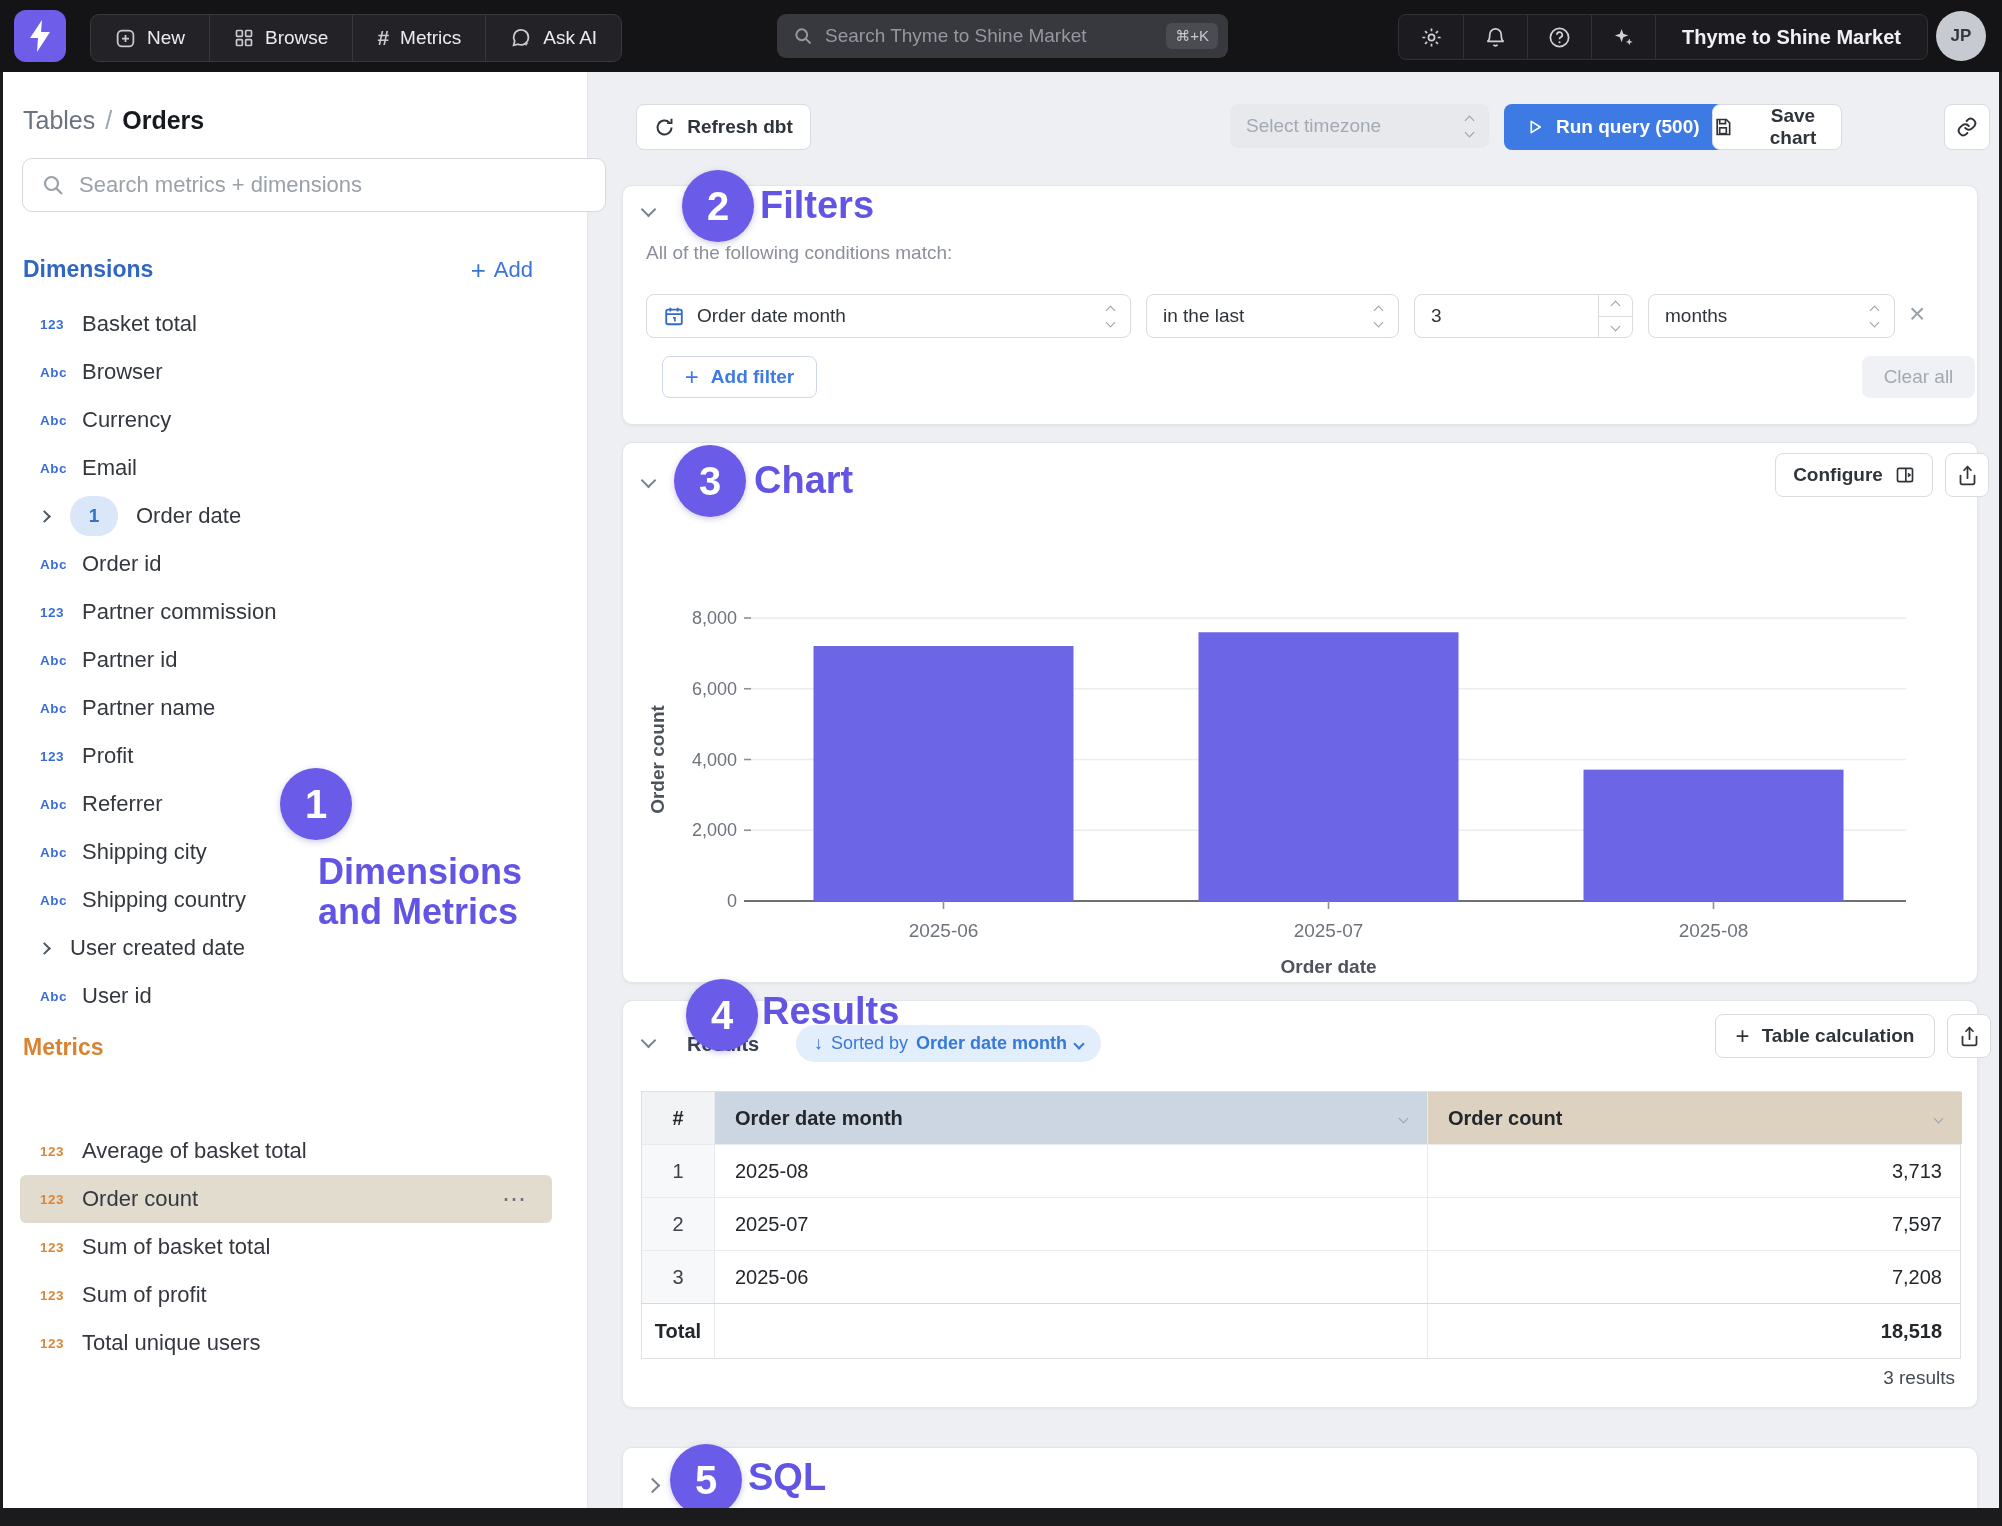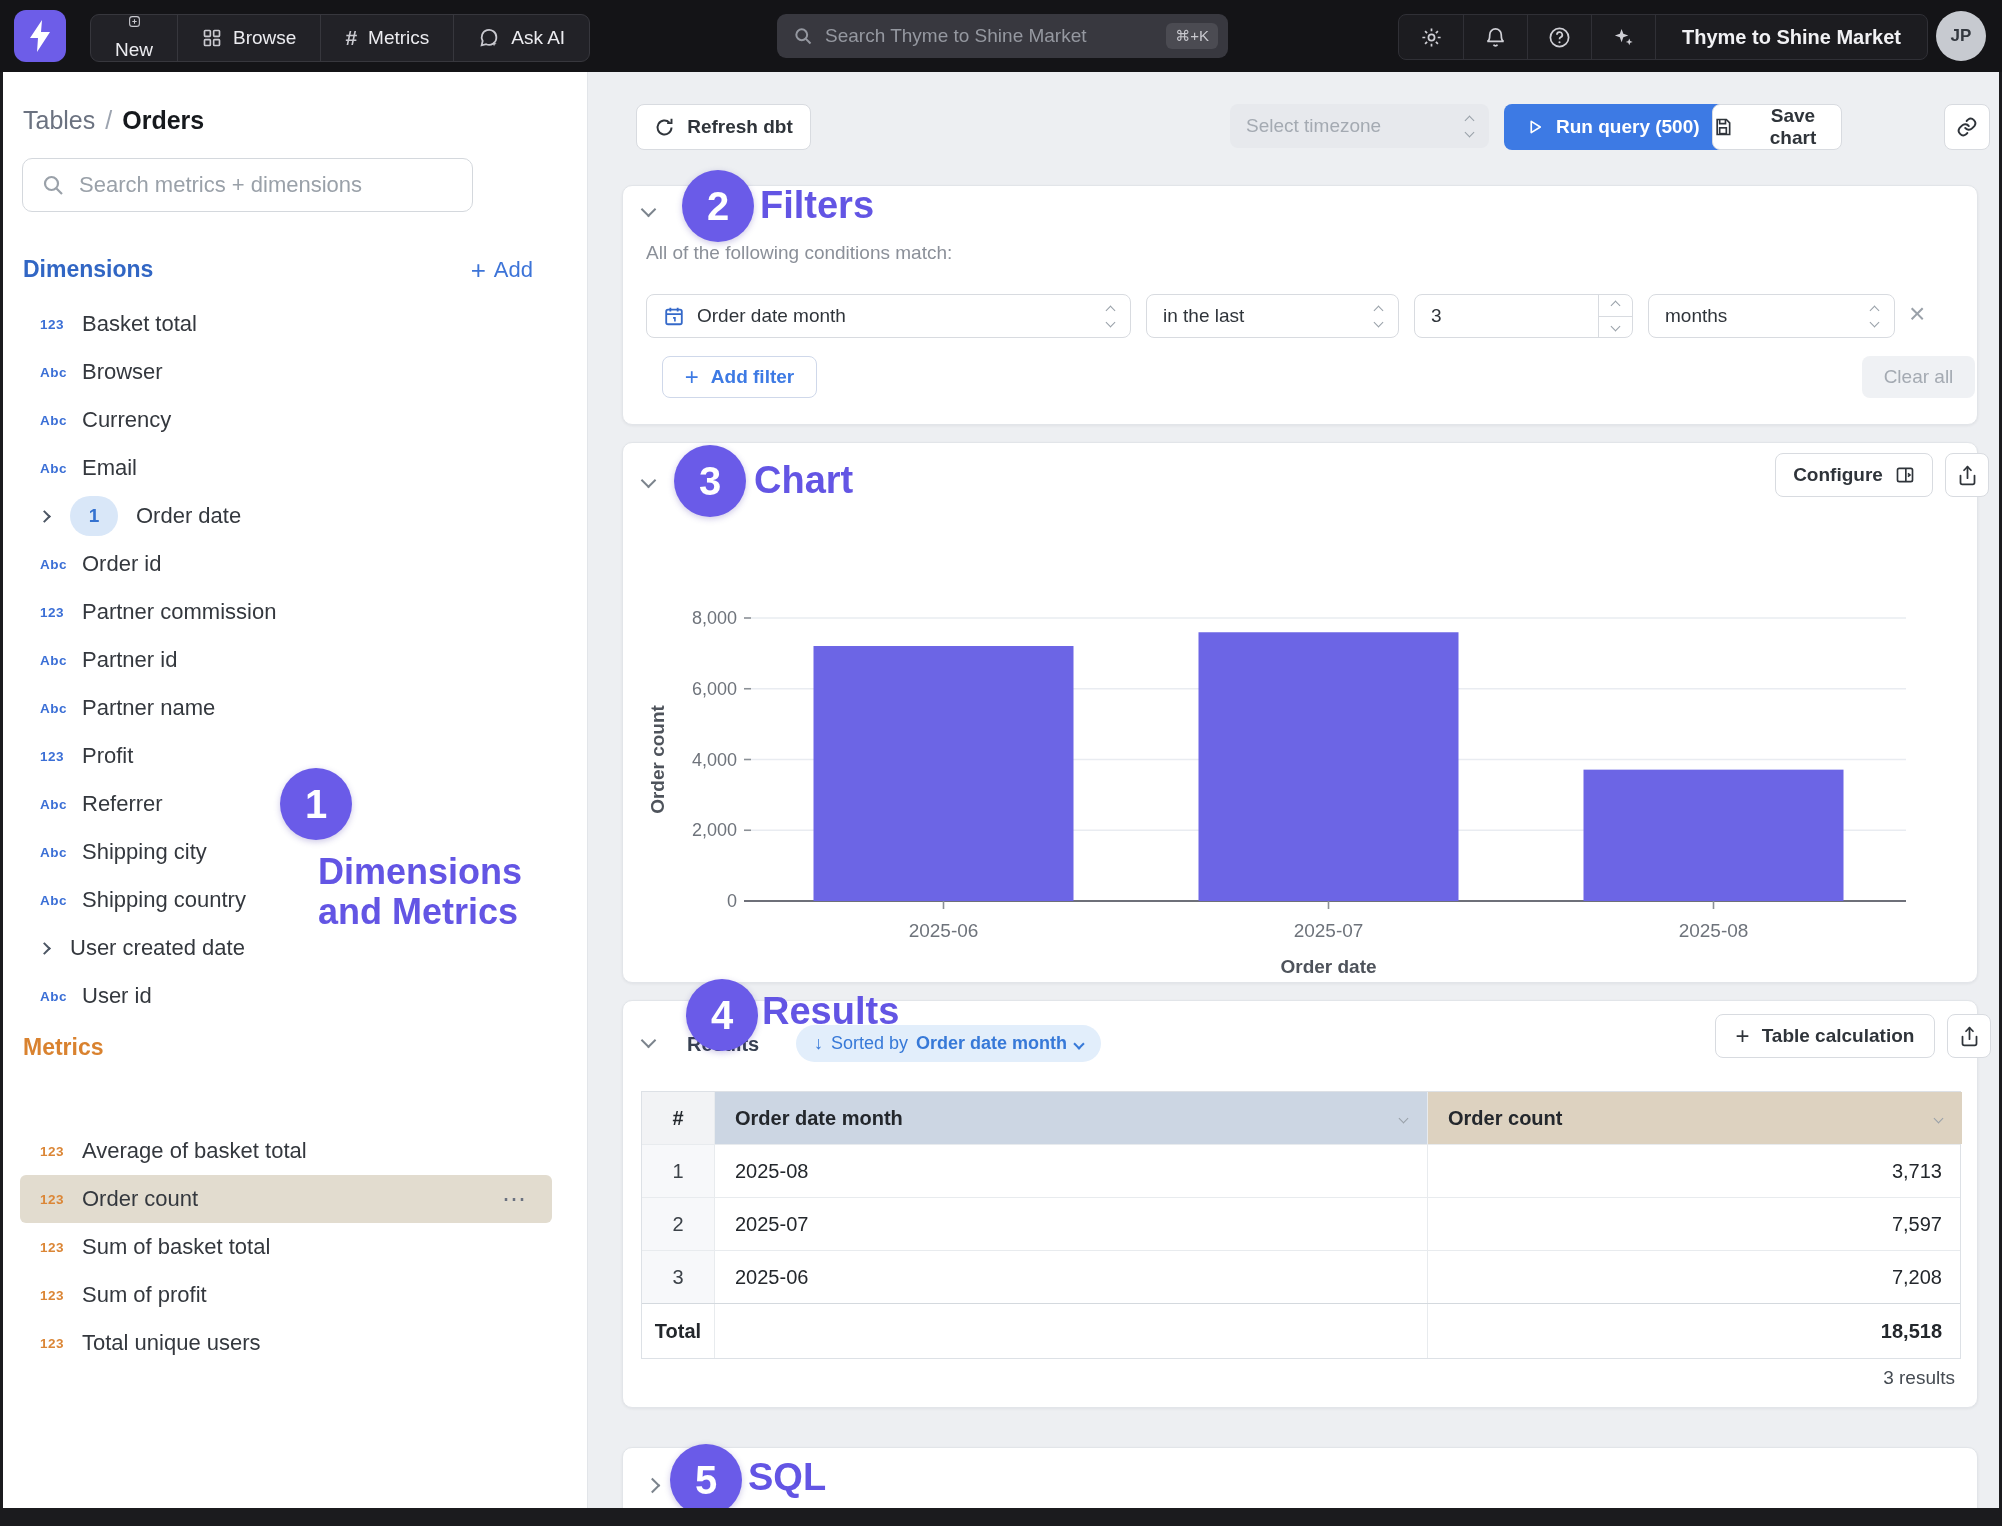--- a/index.html
+++ b/index.html
@@ -5,39 +5,39 @@
   * { margin:0; padding:0; box-sizing:border-box; }
   html,body { background:#1b1b1e; }
   body { font-family:"Liberation Sans","DejaVu Sans",sans-serif; }
   .screen { position:relative; width:2002px; height:1526px; background:#edeff2; overflow:hidden; }
 
   
   .navbar { position:absolute; left:0; top:0; width:2002px; height:72px; background:#141417; z-index:20; }
   .logo { position:absolute; left:14px; top:10px; width:52px; height:52px; border-radius:12px; background:#6d5de8; display:flex; align-items:center; justify-content:center; }
   .nav-group { position:absolute; left:90px; top:14px; height:48px; display:flex; background:#222227; border:1px solid #37373d; border-radius:9px; overflow:hidden; }
   .nav-item { display:flex; align-items:center; gap:11px; padding:0 24px; background:transparent; border:none; border-left:1px solid #37373d; color:#ececf0; font-size:19px; font-family:inherit; cursor:pointer; }
-  .nav-item:first-child { border-left:none;flex-direction:column; }
+  .nav-item:first-child { border-left:none; }
   .nav-item svg, .nav-item .hashico { opacity:.92; }
   .hashico { font-size:21px; font-weight:700; color:#d8d8de; }
   .nav-search { position:absolute; left:777px; top:14px; width:451px; height:44px; background:#38383f; border-radius:9px; display:flex; align-items:center; padding:0 10px 0 16px; }
   .nav-search input { flex:1; background:transparent; border:none; outline:none; color:#d9d9de; font-size:19px; font-family:inherit; margin-left:12px; }
   .nav-search input::placeholder { color:#9598a0; }
   .kbd { background:#4b4b52; border-radius:6px; color:#c9c9cf; font-size:15px; padding:4px 9px; }
   .nav-right { position:absolute; left:1398px; top:14px; height:46px; display:flex; background:#1c1c20; border:1px solid #303036; border-radius:8px; align-items:stretch; }
   .nr-cell { width:64px; display:flex; align-items:center; justify-content:center; border-left:1px solid #303036; background:none; border-top:none;border-right:none;border-bottom:none; cursor:pointer; }
   .nr-cell:first-child { border-left:none; }
   .nr-org { display:flex; align-items:center; padding:0 26px; border-left:1px solid #303036; color:#f1f1f4; font-size:20px; font-weight:600; }
   .avatar { position:absolute; left:1936px; top:11px; width:50px; height:50px; border-radius:50%; background:#c7cad0; color:#33383f; font-weight:700; font-size:17px; display:flex; align-items:center; justify-content:center; }
 
   
   .sidebar { position:absolute; left:0; top:72px; width:588px; height:1454px; background:#ffffff; border-right:1px solid #e2e5e9; z-index:5; }
   .crumbs { position:absolute; left:23px; top:34px; font-size:25px; color:#6b7280; }
   .crumbs b { color:#16191d; font-weight:700; }
   .crumb-sep { color:#9ca3af; padding:0 10px; }
-  .side-search { position:absolute; left:22px; top:86px; width:451px; height:54px; border:1px solid #d4d8dd; border-radius:10px; display:flex; align-items:center; padding:0 18px; background:#fff; }
+  .side-search { position:absolute; left:22px; top:86px; width:584px; height:54px; border:1px solid #d4d8dd; border-radius:10px; display:flex; align-items:center; padding:0 18px; background:#fff; }
   .side-search input { flex:1; border:none; outline:none; font-size:22px; font-family:inherit; color:#333; margin-left:14px; }
   .side-search input::placeholder { color:#9aa1a9; }
   .sec-head { position:absolute; left:23px; width:540px; display:flex; align-items:center; font-size:23px; font-weight:700; }
   .sec-head.dims { top:184px; color:#3166c4; }
   .sec-head.mets { top:962px; color:#d9822f; }
   .add-link { margin-left:auto; margin-right:30px; display:flex; align-items:center; gap:8px; color:#3d74d8; font-size:22px; font-weight:400; cursor:pointer; background:none; border:none; font-family:inherit; }
   .add-plus { font-size:26px; line-height:20px; font-weight:400; }
   .side-list { position:absolute; left:0; width:588px; }
   #dim-list { top:228px; } #met-list { top:1055px; }
   .side-row { height:48px; margin-left:20px; width:532px; display:flex; align-items:center; padding-left:20px; border-radius:6px; cursor:pointer; position:relative; }

